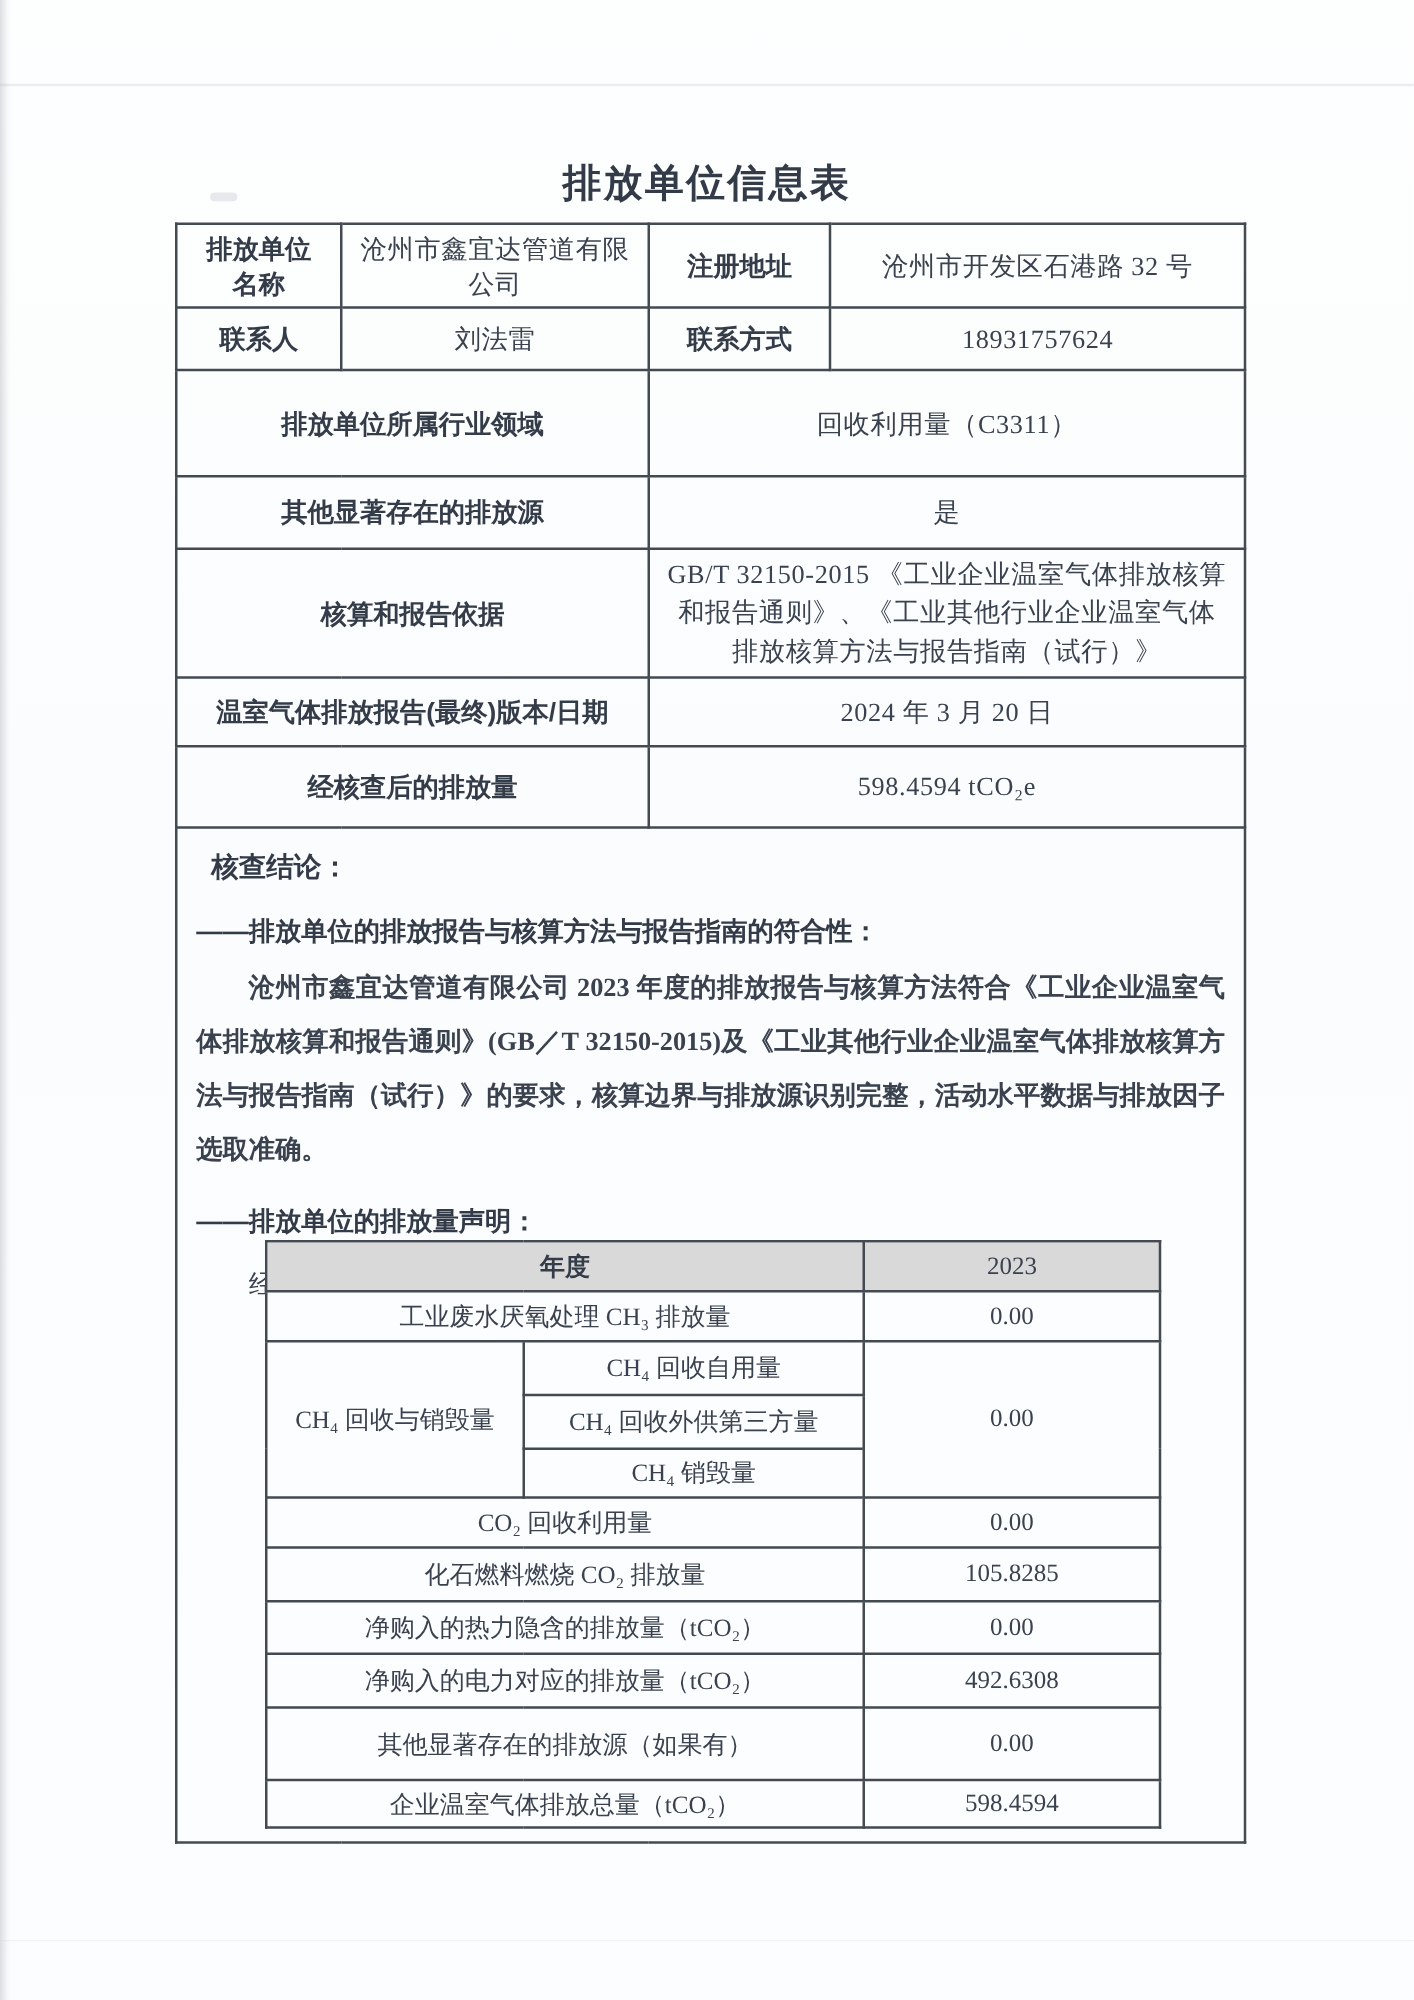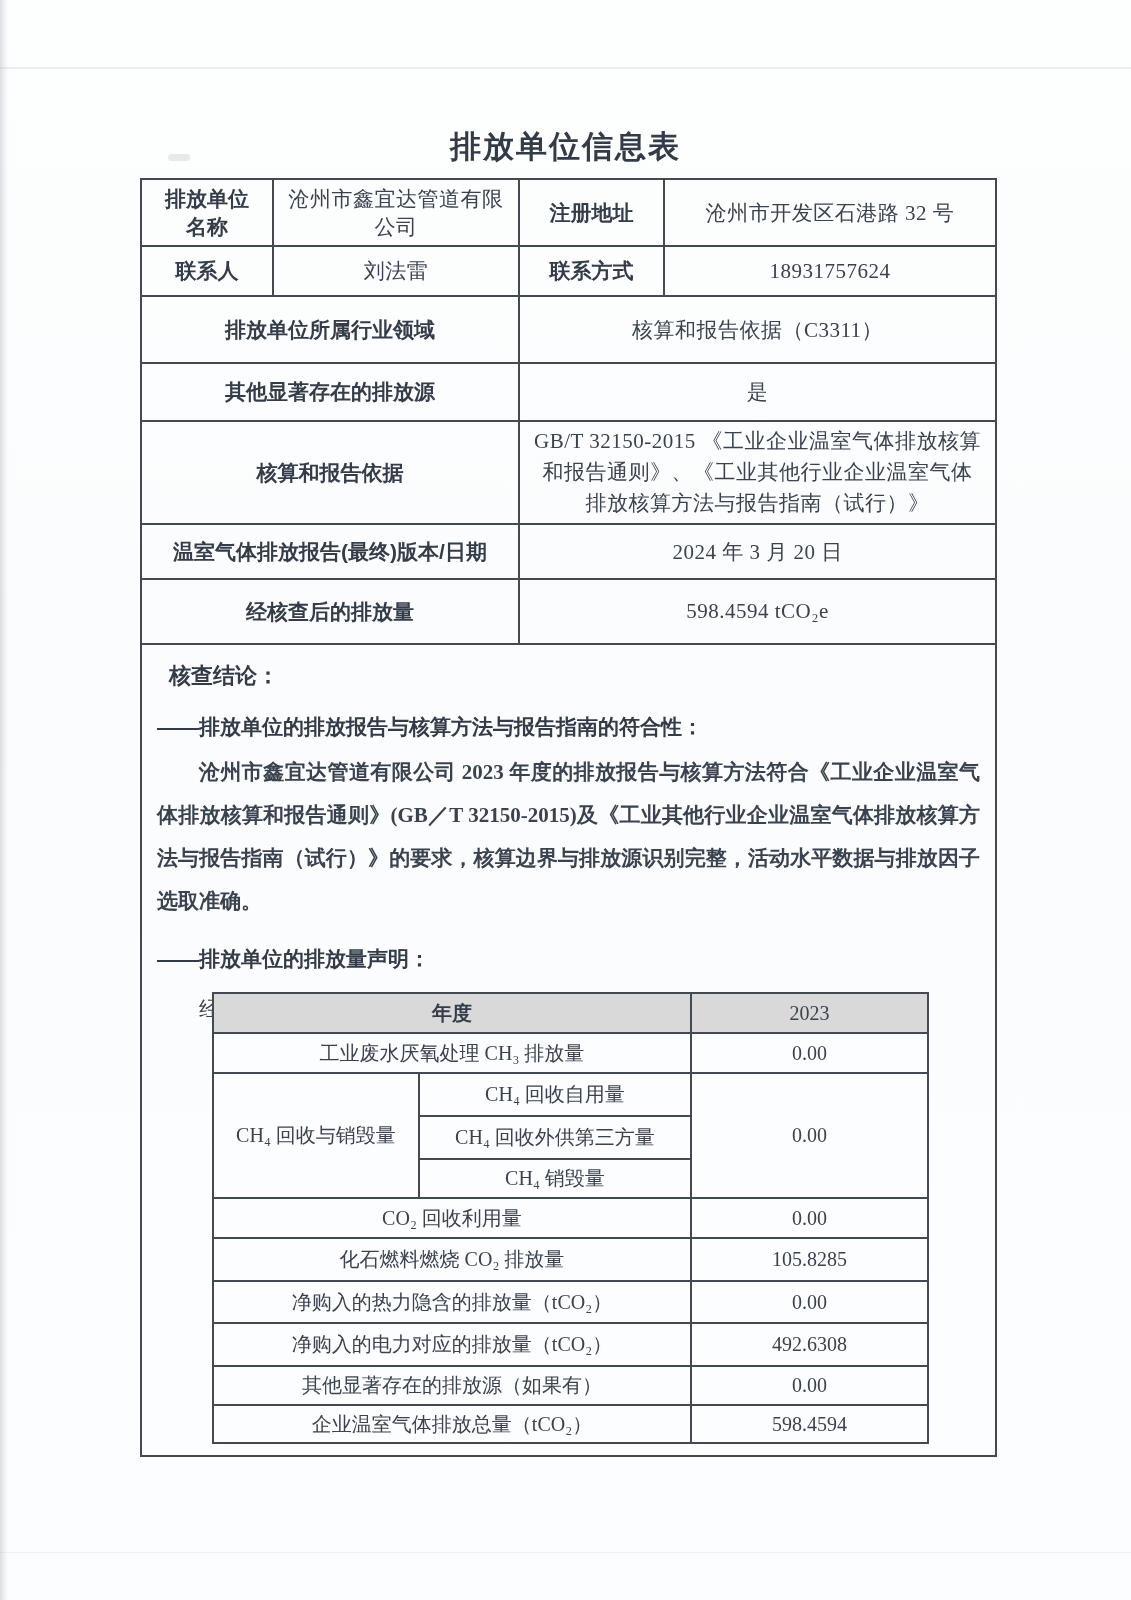--- a/index.html
+++ b/index.html
@@ -119,23 +119,23 @@
       <td class="val">沧州市鑫宜达管道有限公司</td>
       <td class="lbl">注册地址</td>
       <td class="val">沧州市开发区石港路 32 号</td>
     </tr>
     <tr style="height:50px">
       <td class="lbl">联系人</td>
       <td class="val">刘法雷</td>
       <td class="lbl">联系方式</td>
       <td class="val">18931757624</td>
     </tr>
-    <tr style="height:67px">
+    <tr style="height:85px">
       <td class="lbl" colspan="2">排放单位所属行业领域</td>
-      <td class="val" colspan="2">核算和报告依据（C3311）</td>
+      <td class="val" colspan="2">回收利用量（C3311）</td>
     </tr>
     <tr style="height:58px">
       <td class="lbl" colspan="2">其他显著存在的排放源</td>
       <td class="val" colspan="2">是</td>
     </tr>
     <tr style="height:93px">
       <td class="lbl" colspan="2">核算和报告依据</td>
       <td class="val val-multiline" colspan="2">GB/T 32150-2015 《工业企业温室气体排放核算和报告通则》、《工业其他行业企业温室气体排放核算方法与报告指南（试行）》</td>
     </tr>
     <tr style="height:55px">
@@ -193,21 +193,21 @@
       <td>105.8285</td>
     </tr>
     <tr style="height:42px">
       <td colspan="2">净购入的热力隐含的排放量（tCO₂）</td>
       <td>0.00</td>
     </tr>
     <tr style="height:43px">
       <td colspan="2">净购入的电力对应的排放量（tCO₂）</td>
       <td>492.6308</td>
     </tr>
-    <tr style="height:39px">
+    <tr style="height:58px">
       <td colspan="2">其他显著存在的排放源（如果有）</td>
       <td>0.00</td>
     </tr>
     <tr style="height:38px">
       <td colspan="2">企业温室气体排放总量（tCO₂）</td>
       <td>598.4594</td>
     </tr>
   </tbody>
     </table>
 

